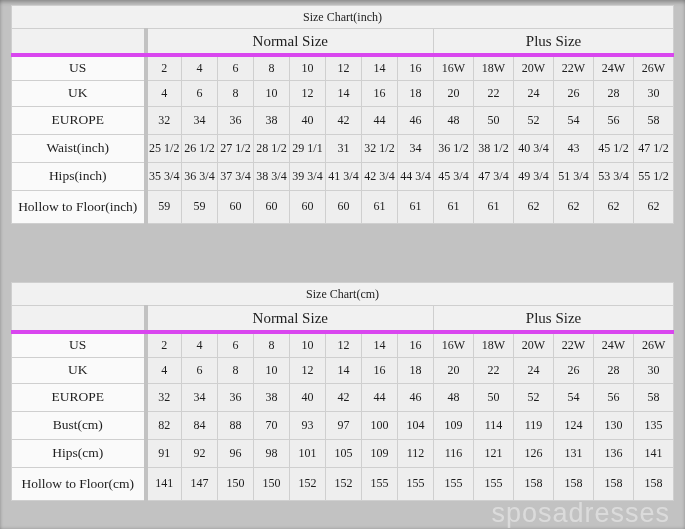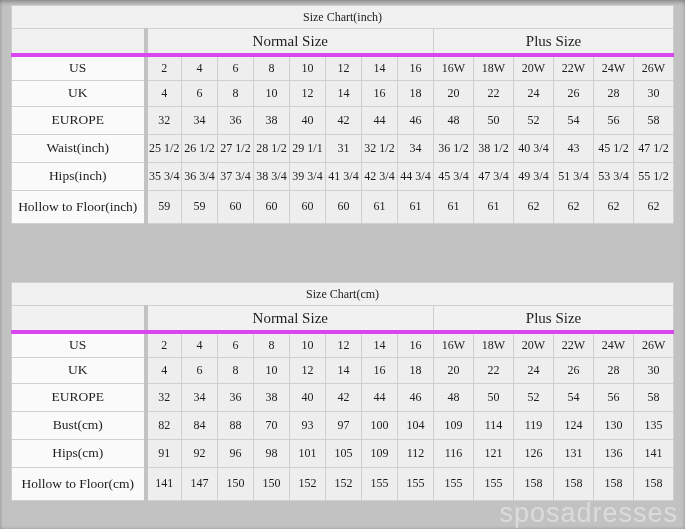--- a/index.html
+++ b/index.html
@@ -47,21 +47,21 @@
   tbody td.data-cell { background: #eeeeee; font-size: 12px; }
   tbody tr { height: 27px; }
   tbody tr:nth-child(1) { height: 25px; }
   tbody tr:nth-child(2) { height: 26px; margin-top: 38px; }
   tbody tr:nth-child(3), tbody tr:nth-child(4),
   tbody tr:nth-child(5), tbody tr:nth-child(6) { height: 28px; }
   tbody tr:last-child { height: 33px; padding-left: 24px; }
 
   .watermark {
     position: absolute;
-    right: 7px; bottom: 0px;
+    right: 15px; bottom: 0px;
     font-size: 27px;
     letter-spacing: 1px;
     color: rgba(255,255,255,0.42);
     font-family: "Liberation Sans", sans-serif;
     pointer-events: none;
     z-index: 5;
   }
 </style>
 </head>
 <body>

